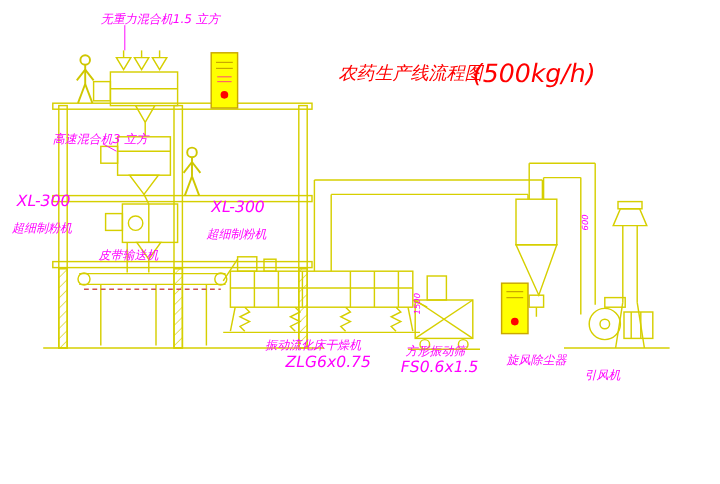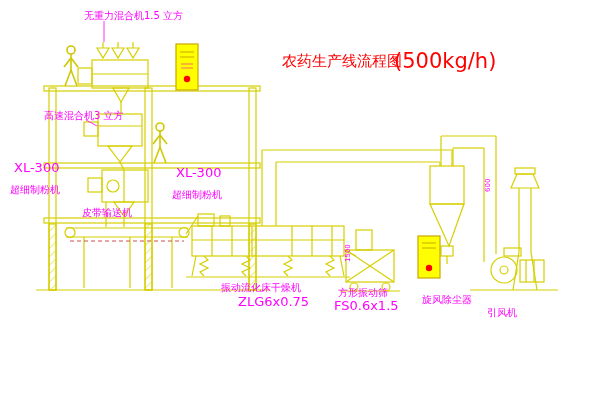--- a/index.html
+++ b/index.html
@@ -1,17 +1,17 @@
 <!DOCTYPE html>
 <html><head>
 <meta charset="utf-8">
 <style>
   html,body{margin:0;padding:0;background:#fff;}
   #canvas{position:relative;width:600px;height:403px;background:#ffffff;overflow:hidden;
-          font-family:"DejaVu Sans",sans-serif;}
+          font-family:"DejaVu Sans",sans-serif;font-style:italic;}
   svg{display:block;}
   .lbl      {fill:#ff00ff;font-size:10px;font-family:"DejaVu Sans",sans-serif;}
   .lbl-model{fill:#ff00ff;font-size:13px;font-family:"DejaVu Sans",sans-serif;}
   .lbl-dim  {fill:#ff00ff;font-size:7px;font-family:"DejaVu Sans",sans-serif;}
   .title-cn {fill:#ff0000;font-size:15px;font-family:"DejaVu Sans",sans-serif;}
   .title-cap{fill:#ff0000;font-size:21px;font-family:"DejaVu Sans",sans-serif;}
 </style>
 </head>
 <body>
 

